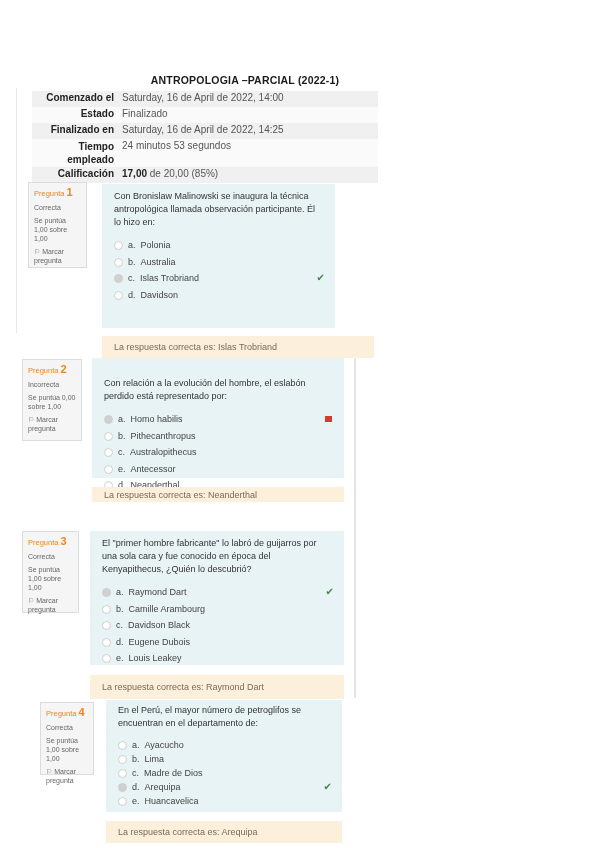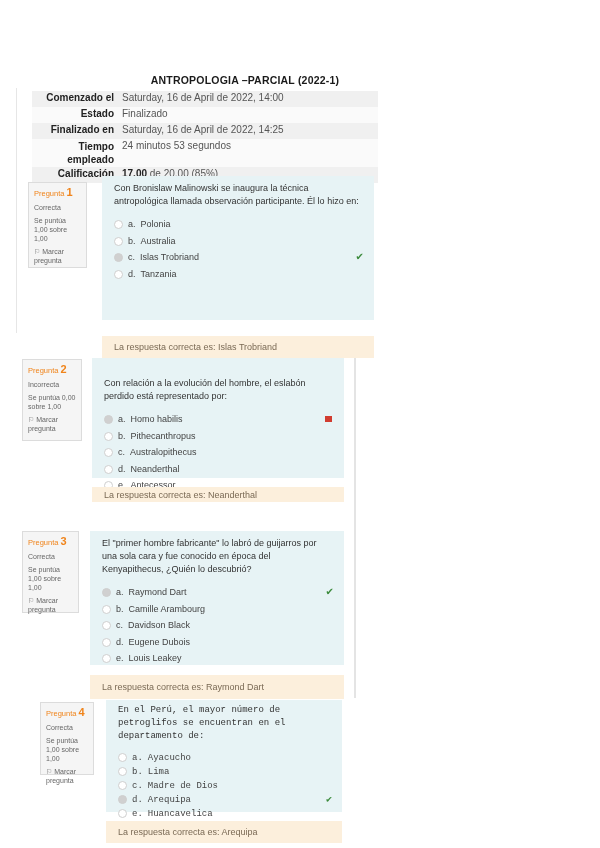--- a/index.html
+++ b/index.html
@@ -76,42 +76,42 @@
   </tr>
 </tbody>
   </table>
 
 <div class="abs info" style="left:28px;top:182px;width:59px;height:86px;">
   <div class="qno"><span>Pregunta</span> <b>1</b></div>
   <div>Correcta</div>
   <div>Se puntúa 1,00 sobre 1,00</div>
   <div><span>⚐ </span><span>Marcar pregunta</span></div>
 </div>
-<div class="abs qbox" style="left:102px;top:176px;width:272px;height:144px;">
+<div class="abs qbox" style="left:102px;top:184px;width:233px;height:144px;">
   <div class="qtext">Con Bronislaw Malinowski se inaugura la técnica antropológica llamada observación participante. Él lo hizo en:</div>
   <div class="opt"><span class="radio"></span><span class="letter">a.</span><span>Polonia</span></div>
   <div class="opt"><span class="radio"></span><span class="letter">b.</span><span>Australia</span></div>
   <div class="opt"><span class="radio sel"></span><span class="letter">c.</span><span>Islas Trobriand</span><span class="mark-ok">✔</span></div>
-  <div class="opt"><span class="radio"></span><span class="letter">d.</span><span>Tanzania</span></div>
+  <div class="opt"><span class="radio"></span><span class="letter">d.</span><span>Davidson</span></div>
 </div>
 <div class="abs feedback" style="left:102px;top:336px;width:272px;height:22px;">La respuesta correcta es: Islas Trobriand</div>
 
 <div class="abs info" style="left:22px;top:359px;width:60px;height:82px;">
   <div class="qno"><span>Pregunta</span> <b>2</b></div>
   <div>Incorrecta</div>
   <div>Se puntúa 0,00 sobre 1,00</div>
   <div><span>⚐ </span><span>Marcar pregunta</span></div>
 </div>
 <div class="abs qbox" style="left:92px;top:358px;width:252px;height:120px;padding-top:19px;">
   <div class="qtext">Con relación a la evolución del hombre, el eslabón perdido está representado por:</div>
   <div class="opt"><span class="radio sel"></span><span class="letter">a.</span><span>Homo habilis</span><span class="mark-bad"></span></div>
   <div class="opt"><span class="radio"></span><span class="letter">b.</span><span>Pithecanthropus</span></div>
   <div class="opt"><span class="radio"></span><span class="letter">c.</span><span>Australopithecus</span></div>
+  <div class="opt"><span class="radio"></span><span class="letter">e.</span><span>Antecessor</span></div>
   <div class="opt"><span class="radio"></span><span class="letter">d.</span><span>Neanderthal</span></div>
-  <div class="opt"><span class="radio"></span><span class="letter">e.</span><span>Antecessor</span></div>
 </div>
 <div class="abs feedback" style="left:92px;top:487px;width:252px;height:15px;">La respuesta correcta es: Neanderthal</div>
 
 <div class="abs info" style="left:22px;top:531px;width:57px;height:82px;">
   <div class="qno"><span>Pregunta</span> <b>3</b></div>
   <div>Correcta</div>
   <div>Se puntúa 1,00 sobre 1,00</div>
   <div><span>⚐ </span><span>Marcar pregunta</span></div>
 </div>
 <div class="abs qbox" style="left:90px;top:531px;width:254px;height:134px;">
@@ -123,21 +123,21 @@
   <div class="opt"><span class="radio"></span><span class="letter">e.</span><span>Louis Leakey</span></div>
 </div>
 <div class="abs feedback" style="left:90px;top:675px;width:254px;height:24px;">La respuesta correcta es: Raymond Dart</div>
 
 <div class="abs info" style="left:40px;top:702px;width:54px;height:73px;">
   <div class="qno"><span>Pregunta</span> <b>4</b></div>
   <div>Correcta</div>
   <div>Se puntúa 1,00 sobre 1,00</div>
   <div><span>⚐ </span><span>Marcar pregunta</span></div>
 </div>
-<div class="abs qbox" style="left:106px;top:700px;width:236px;height:112px;padding-top:4px;font-family:Liberation Mono, monospace;">
+<div class="abs qbox" style="left:106px;top:700px;width:236px;height:112px;padding-top:4px;">
   <div class="qtext">En el Perú, el mayor número de petroglifos se encuentran en el departamento de:</div>
   <div class="opt" style="height:14px;line-height:14px;"><span class="radio"></span><span class="letter">a.</span><span>Ayacucho</span></div>
   <div class="opt" style="height:14px;line-height:14px;"><span class="radio"></span><span class="letter">b.</span><span>Lima</span></div>
   <div class="opt" style="height:14px;line-height:14px;"><span class="radio"></span><span class="letter">c.</span><span>Madre de Dios</span></div>
   <div class="opt" style="height:14px;line-height:14px;"><span class="radio sel"></span><span class="letter">d.</span><span>Arequipa</span><span class="mark-ok">✔</span></div>
   <div class="opt" style="height:14px;line-height:14px;"><span class="radio"></span><span class="letter">e.</span><span>Huancavelica</span></div>
 </div>
 <div class="abs feedback" style="left:106px;top:821px;width:236px;height:22px;">La respuesta correcta es: Arequipa</div>
 
 </body></html>

